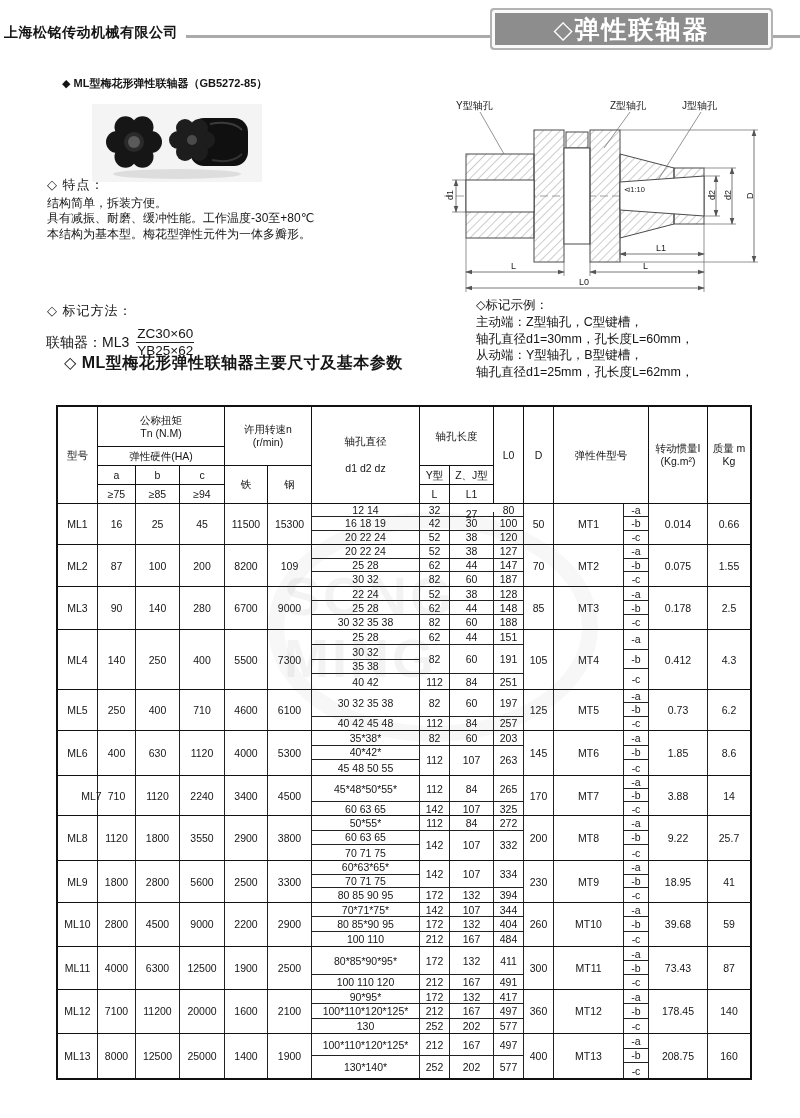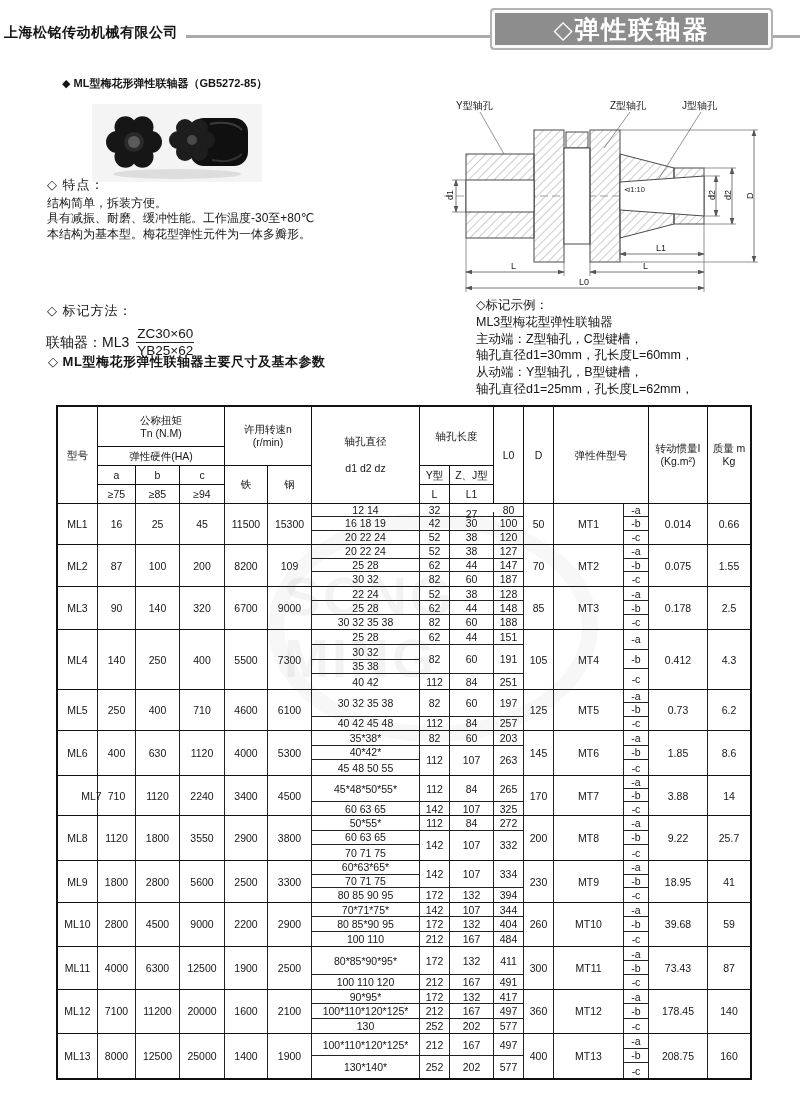--- a/index.html
+++ b/index.html
@@ -15,21 +15,21 @@
   .sec-title{position:absolute;left:62px;top:76px;font-size:11px;font-weight:bold}
   .photo{position:absolute;left:92px;top:104px}
   .drawing{position:absolute;left:416px;top:96px}
   .features{position:absolute;left:47px;top:177px;font-size:12px;line-height:15.5px}
   .features .hd{font-size:13px;margin-bottom:3px;letter-spacing:1px}
   .mark-hd{position:absolute;left:47px;top:302px;font-size:13px;letter-spacing:1px}
   .mark-row{position:absolute;left:46px;top:326px;display:flex;align-items:center;gap:7px;font-size:14px}
   .frac{display:inline-flex;flex-direction:column;align-items:center;font-size:13.5px;line-height:16px}
   .frac .num{border-bottom:1.5px solid #222;padding:0 1px}
   .example{position:absolute;left:476px;top:297px;font-size:12.5px;line-height:16.8px}
-  .table-title{position:absolute;left:48px;top:353px;font-size:13px;font-weight:bold;letter-spacing:.5px}
+  .table-title{position:absolute;left:64px;top:353px;font-size:16px;font-weight:bold;letter-spacing:.5px}
   .mltable{position:absolute;left:56px;top:405px;width:696px;border:2px solid #111;z-index:1}
   .thead{display:grid;border-bottom:1.5px solid #111}
   .hc{display:flex;flex-direction:column;align-items:center;justify-content:center;
       font-size:10.5px;line-height:13px;text-align:center;white-space:nowrap}
   .hc.gap{row-gap:14px}
   .tblock{display:grid;border-bottom:1.5px solid #111}
   .tblock:last-child{border-bottom:none}
   .bc{display:flex;align-items:center;justify-content:center;font-size:10.5px;white-space:nowrap}
   .watermark{position:absolute;left:268px;top:512px;width:330px;height:230px;
              border:16px solid rgba(100,100,100,.05);border-radius:50%;
@@ -163,21 +163,20 @@
   <div class="mark-row">
     <span>联轴器：ML3</span>
     <span class="frac">
       <span class="num">ZC30×60</span>
       <span class="den">YB25×62</span>
     </span>
   </div>
 
   <div class="example">
     <div>◇标记示例：</div>
-    <div>ML3型梅花型弹性联轴器</div>
     <div>主动端：Z型轴孔，C型键槽，</div>
     <div>轴孔直径d1=30mm，孔长度L=60mm，</div>
     <div>从动端：Y型轴孔，B型键槽，</div>
     <div>轴孔直径d1=25mm，孔长度L=62mm，</div>
   </div>
 
   <div class="table-title">◇ ML型梅花形弹性联轴器主要尺寸及基本参数</div>
 
   <div id="ml-table" class="mltable">
       <div class="thead" style="grid-template-columns: 40px 38px 44px 45px 43px 44px 108px 30px 44px 30px 30px 70px 25px 59px 42px; grid-template-rows: 40px 19px 19px 18px;">
@@ -271,21 +270,21 @@
         <div class="bc" style="grid-area: 1 / 13 / span 4 / span 1; border-bottom: 1px solid rgb(34, 34, 34); border-right: 1px solid rgb(34, 34, 34);">-a</div>
         <div class="bc" style="grid-area: 5 / 13 / span 4 / span 1; border-bottom: 1px solid rgb(34, 34, 34); border-right: 1px solid rgb(34, 34, 34);">-b</div>
         <div class="bc" style="grid-area: 9 / 13 / span 4 / span 1; border-right: 1px solid rgb(34, 34, 34);">-c</div>
         <div class="bc" style="grid-area: 1 / 14 / span 12 / span 1; border-right: 1px solid rgb(34, 34, 34);">0.075</div>
         <div class="bc" style="grid-area: 1 / 15 / span 12 / span 1;">1.55</div>
       </div>
       <div class="tblock" style="grid-template-columns: 40px 38px 44px 45px 43px 44px 108px 30px 44px 30px 30px 70px 25px 59px 42px; grid-template-rows: repeat(12, 1fr); height: 43px;">
         <div class="bc" style="grid-area: 1 / 1 / span 12 / span 1; border-right: 1px solid rgb(34, 34, 34);">ML3</div>
         <div class="bc" style="grid-area: 1 / 2 / span 12 / span 1; border-right: 1px solid rgb(34, 34, 34);">90</div>
         <div class="bc" style="grid-area: 1 / 3 / span 12 / span 1; border-right: 1px solid rgb(34, 34, 34);">140</div>
-        <div class="bc" style="grid-area: 1 / 4 / span 12 / span 1; border-right: 1px solid rgb(34, 34, 34);">320</div>
+        <div class="bc" style="grid-area: 1 / 4 / span 12 / span 1; border-right: 1px solid rgb(34, 34, 34);">280</div>
         <div class="bc" style="grid-area: 1 / 5 / span 12 / span 1; border-right: 1px solid rgb(34, 34, 34);">6700</div>
         <div class="bc" style="grid-area: 1 / 6 / span 12 / span 1; border-right: 1px solid rgb(34, 34, 34);">9000</div>
         <div class="bc" style="grid-area: 1 / 7 / span 4 / span 1; border-bottom: 1px solid rgb(34, 34, 34); border-right: 1px solid rgb(34, 34, 34);">22 24</div>
         <div class="bc" style="grid-area: 5 / 7 / span 4 / span 1; border-bottom: 1px solid rgb(34, 34, 34); border-right: 1px solid rgb(34, 34, 34);">25 28</div>
         <div class="bc" style="grid-area: 9 / 7 / span 4 / span 1; border-right: 1px solid rgb(34, 34, 34);">30 32 35 38</div>
         <div class="bc" style="grid-area: 1 / 8 / span 4 / span 1; border-bottom: 1px solid rgb(34, 34, 34); border-right: 1px solid rgb(34, 34, 34);">52</div>
         <div class="bc" style="grid-area: 1 / 9 / span 4 / span 1; border-bottom: 1px solid rgb(34, 34, 34); border-right: 1px solid rgb(34, 34, 34);">38</div>
         <div class="bc" style="grid-area: 1 / 10 / span 4 / span 1; border-bottom: 1px solid rgb(34, 34, 34); border-right: 1px solid rgb(34, 34, 34);">128</div>
         <div class="bc" style="grid-area: 5 / 8 / span 4 / span 1; border-bottom: 1px solid rgb(34, 34, 34); border-right: 1px solid rgb(34, 34, 34);">62</div>
         <div class="bc" style="grid-area: 5 / 9 / span 4 / span 1; border-bottom: 1px solid rgb(34, 34, 34); border-right: 1px solid rgb(34, 34, 34);">44</div>

